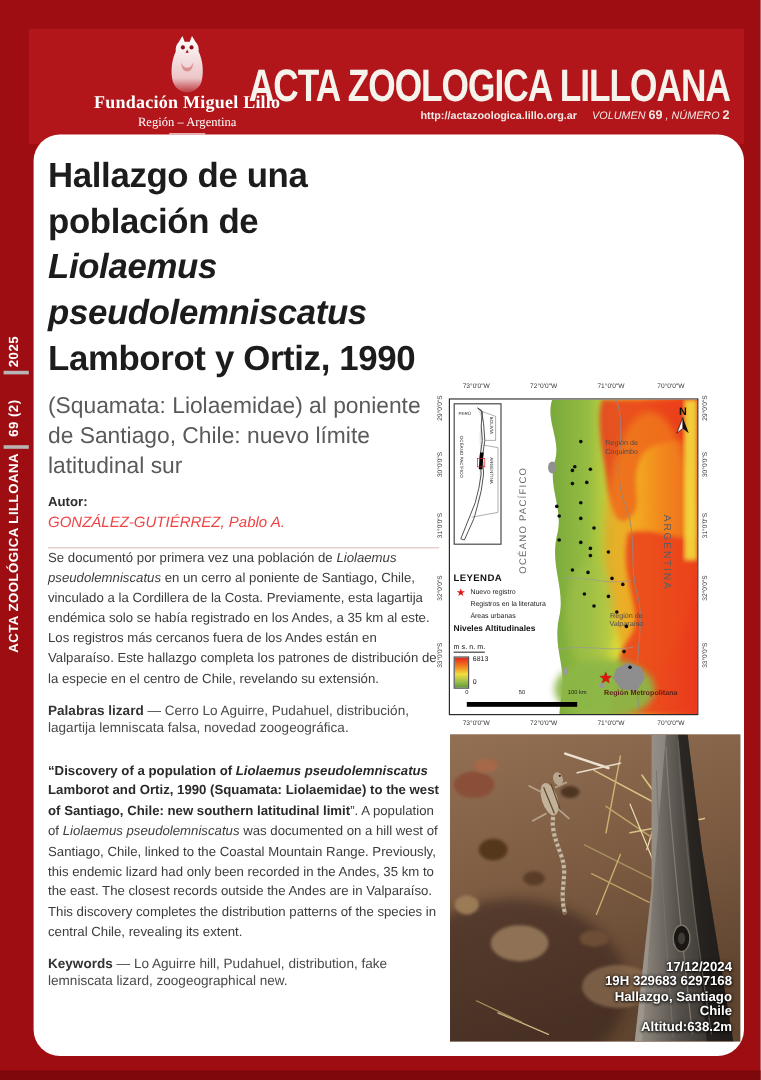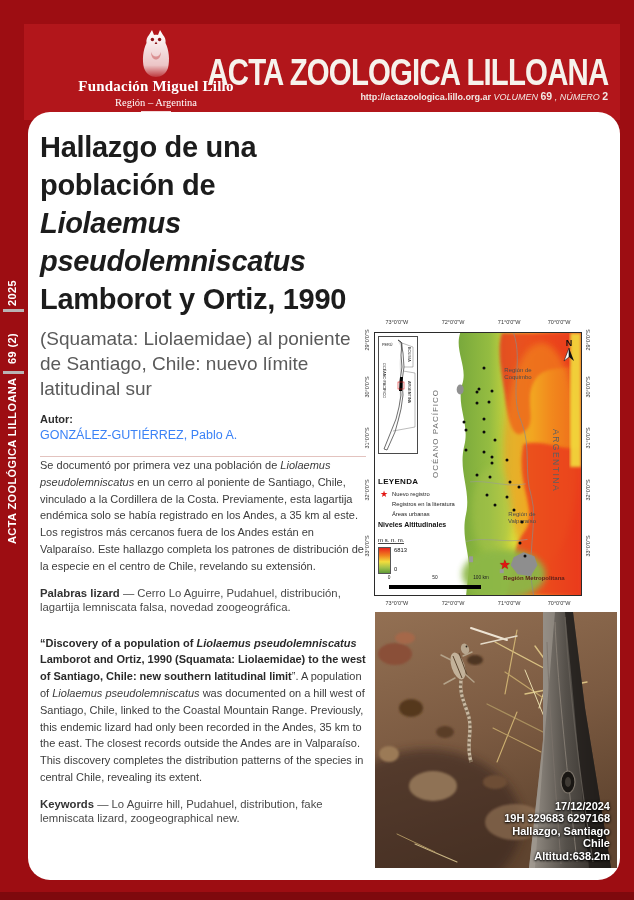--- a/index.html
+++ b/index.html
@@ -8,40 +8,40 @@
 
   
   .header-panel{position:absolute;left:24px;top:24px;right:14px;height:96px;background:#b2161b;}
   .logo-block{position:absolute;left:42px;top:2px;width:180px;text-align:center;color:#fff;}
   .owl{display:block;margin:2px auto 0;}
   .foundation-name{font-family:"Liberation Serif",serif;font-weight:bold;font-size:15px;letter-spacing:.2px;}
   .foundation-sub{font-family:"Liberation Serif",serif;font-size:10.5px;margin-top:2px;}
   .foundation-rule{width:30px;height:1px;background:#f3d9d9;margin:3px auto 0;}
   .journal-title{position:absolute;right:12px;top:28px;color:#f6f2ec;font-size:35px;font-weight:800;letter-spacing:-1px;white-space:nowrap;transform:scaleX(.84) scaleY(1.08);transform-origin:right center;}
   .journal-meta{position:absolute;right:12px;top:66px;color:#f2e8e4;font-size:9px;white-space:nowrap;}
-  .journal-meta .url{font-weight:bold;}
+  .journal-meta .url{font-weight:bold;margin-right:10px;}
   .journal-meta .it{font-style:italic;}
   .journal-meta .num{font-weight:bold;font-size:10.5px;}
 
   
   .vtext{writing-mode:vertical-rl;transform:rotate(180deg);color:#fff;font-weight:600;font-size:11px;letter-spacing:.4px;position:absolute;left:6px;white-space:nowrap;}
   .side-sep{position:absolute;left:3px;width:21px;height:3px;background:#b9b3b3;}
 
   
   .card{position:absolute;left:28px;top:112px;width:592px;height:768px;background:#fff;border-radius:22px;}
 
   .left-col{position:absolute;left:12px;top:16px;width:326px;}
   .title{font-size:29px;line-height:38px;font-weight:600;color:#1c1c1c;letter-spacing:-.3px;}
   .title .sp{font-style:italic;}
   .title span{display:block;}
   .subtitle{margin-top:8px;font-size:19px;line-height:25px;color:#5a5a5a;}
   .doi-pill{display:inline-block;margin-top:13px;background:#e9e9e9;border-radius:15px;padding:6px 16px;font-size:13px;color:#2c2c2c;}
   .doi-pill .b{font-weight:bold;}
   .author-label{margin-top:12px;font-size:11px;font-weight:bold;color:#2e2e2e;}
-  .author-name{margin-top:3px;font-size:12.5px;color:#3b82f6;}
+  .author-name{margin-top:3px;font-size:12.5px;color:#ef4444;font-style:italic;}
   .divider{margin-top:14px;height:1px;background:#e3c3bf;}
   .abstract{margin-top:14px;font-size:11px;line-height:16.8px;color:#3c3c3c;}
   .abstract .i{font-style:italic;}
   .abstract .b{font-weight:bold;color:#2a2a2a;}
   .abstract .bi{font-weight:bold;font-style:italic;color:#2a2a2a;}
   .kw{margin-top:11px;font-size:11.3px;line-height:14.5px;color:#4a4a4a;}
   .kw .b{font-weight:bold;color:#333;}
   .abstract-en{margin-top:20px;}
 
   

